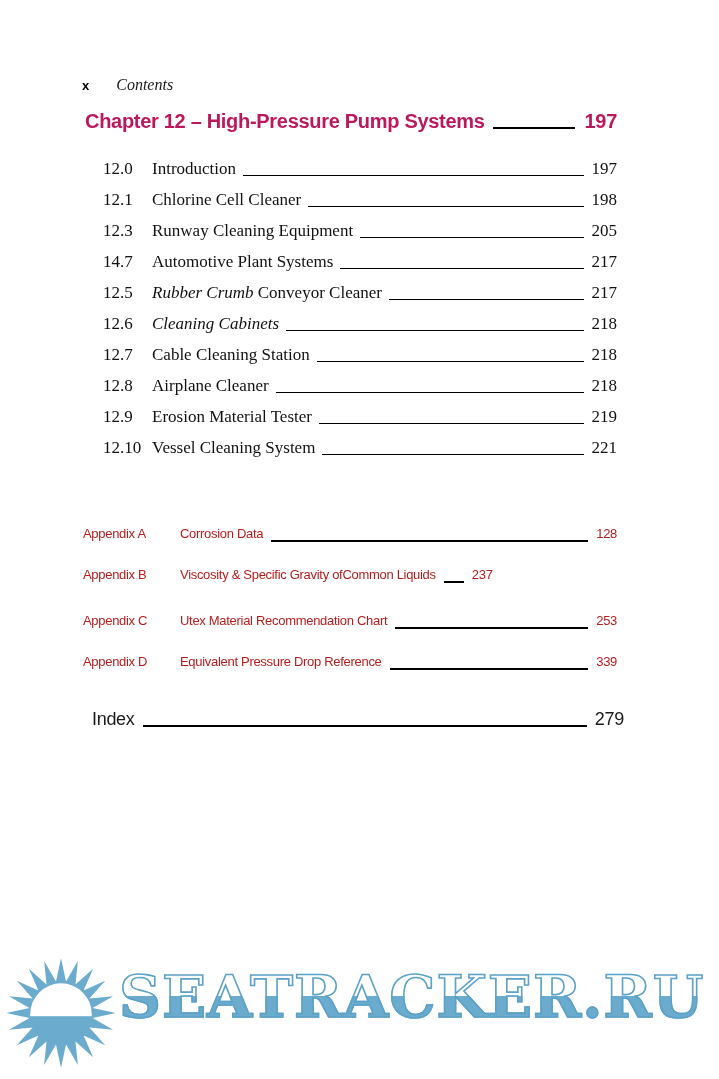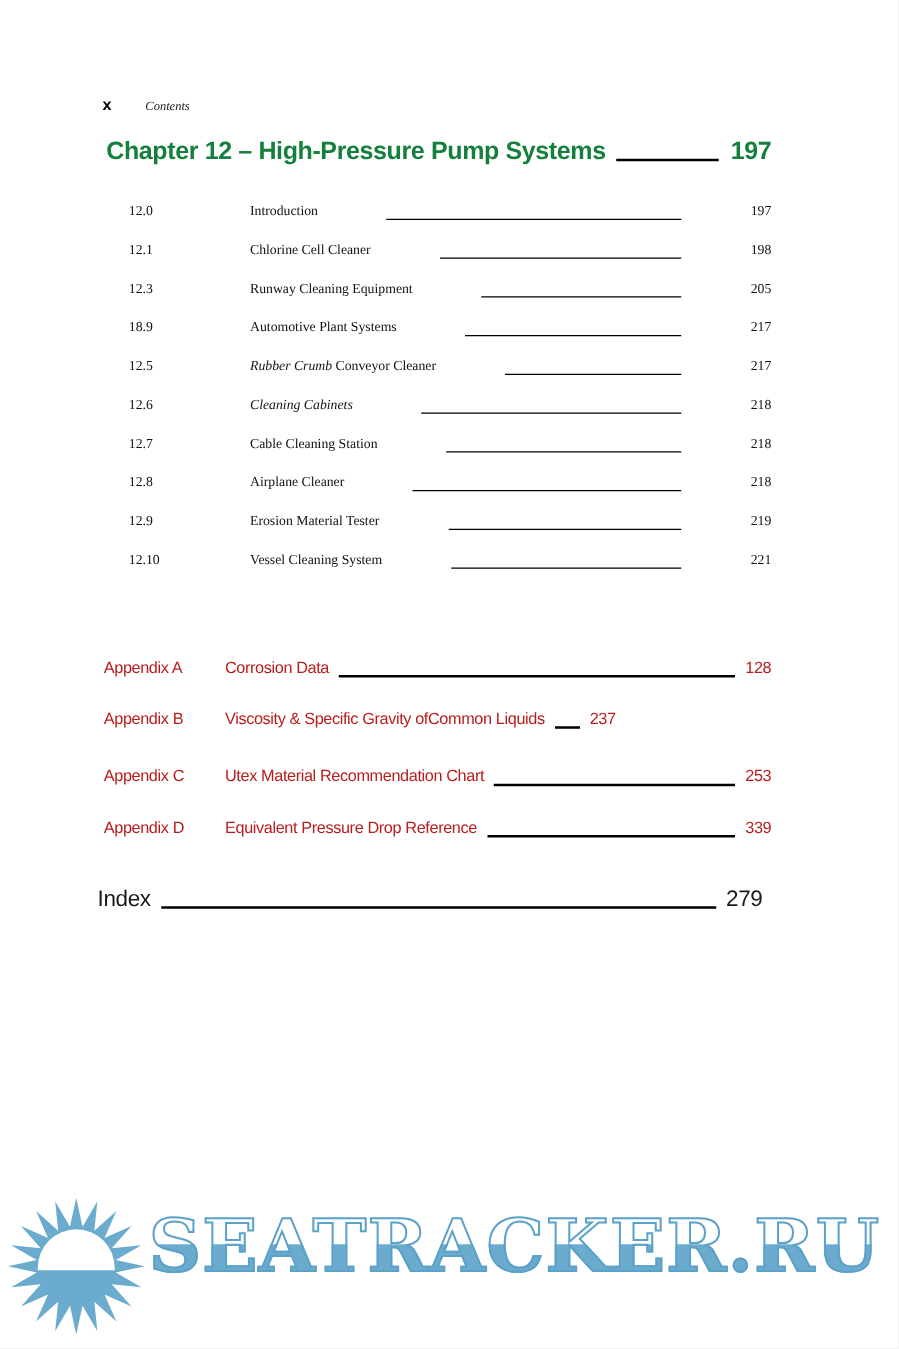--- a/index.html
+++ b/index.html
@@ -14,38 +14,38 @@
 
   
   .folio-row {
     position:absolute; left:82px; top:76px;
     display:flex; align-items:baseline; gap:27px;
   }
   .folio {
     font-family:"Liberation Sans", sans-serif;
     font-weight:bold; font-size:13px; color:#000;
   }
-  .running-head { font-style:italic; font-size:10px; color:#1a1a1a; }
+  .running-head { font-style:italic; font-size:16px; color:#1a1a1a; }
 
   
   .chapter-row {
     position:absolute; left:85px; top:109px; width:532px;
     display:flex; align-items:flex-end;
     font-family:"Liberation Sans", sans-serif;
-    font-weight:bold; font-size:20px; letter-spacing:-0.3px; color:#15803d;
+    font-weight:bold; font-size:20px; letter-spacing:-0.3px; color:#be185d;
     line-height:24px; white-space:nowrap;
   }
   .leader-bold { flex:1; border-bottom:2.5px solid #000; margin:0 10px 4px 8px; min-width:20px; }
 
   
   .toc { position:absolute; left:85px; top:152px; width:532px; }
   .toc-row {
     display:flex; align-items:flex-end;
     height:31px; box-sizing:border-box; padding-bottom:5px;
-    font-size:11px; line-height:18px; white-space:nowrap;gap:48px;
+    font-size:17px; line-height:18px; white-space:nowrap;
   }
   .toc-num { margin-left:18px; width:49px; flex:0 0 auto; }
   .toc-title .it { font-style:italic; }
   .leader-thin { flex:1; border-bottom:1.3px solid #000; margin:0 8px 2px 7px; min-width:20px; }
   .toc-page { flex:0 0 auto; }
 
   
   .appendices {
     position:absolute; left:83px; top:519px; width:534px;
     font-family:"Liberation Sans", sans-serif;
@@ -54,21 +54,21 @@
   }
   .app-row { display:flex; align-items:flex-end; margin-bottom:15px; min-height:26px; white-space:nowrap; }
   .app-row.two-line { margin-bottom:20px; }
   .app-label { flex:0 0 97px; }
   .leader-med { flex:1; border-bottom:2px solid #000; margin:0 8px 3px 8px; min-width:20px; }
   .app-multi { flex:1; display:flex; flex-direction:row; }
   .app-line2 { display:flex; align-items:flex-end; }
 
   
   .index-row {
-    position:absolute; left:78px; top:708px; width:532px;
+    position:absolute; left:92px; top:708px; width:532px;
     display:flex; align-items:flex-end;
     font-family:"Liberation Sans", sans-serif;
     font-size:18px; letter-spacing:-0.3px; color:#1a1a1a;
     line-height:22px; white-space:nowrap;
   }
 
   
   .watermark { position:absolute; left:0; top:948px; width:664px; height:131px; }
   .sun { position:absolute; left:4px; top:8px; width:114px; height:114px; }
   .wm-text {
@@ -117,21 +117,21 @@
 
 
     <div class="toc-row">
       <span class="toc-num">12.3</span>
       <span class="toc-title">Runway Cleaning Equipment</span>
       <span class="leader-thin"></span>
       <span class="toc-page">205</span>
     </div>
 
     <div class="toc-row">
-      <span class="toc-num">18.9</span>
+      <span class="toc-num">14.7</span>
       <span class="toc-title">Automotive Plant Systems</span>
       <span class="leader-thin"></span>
       <span class="toc-page">217</span>
     </div>
 
     <div class="toc-row">
       <span class="toc-num">12.5</span>
       <span class="toc-title"><span class="it">Rubber Crumb</span><span> Conveyor Cleaner</span></span>
       <span class="leader-thin"></span>
       <span class="toc-page">217</span>

